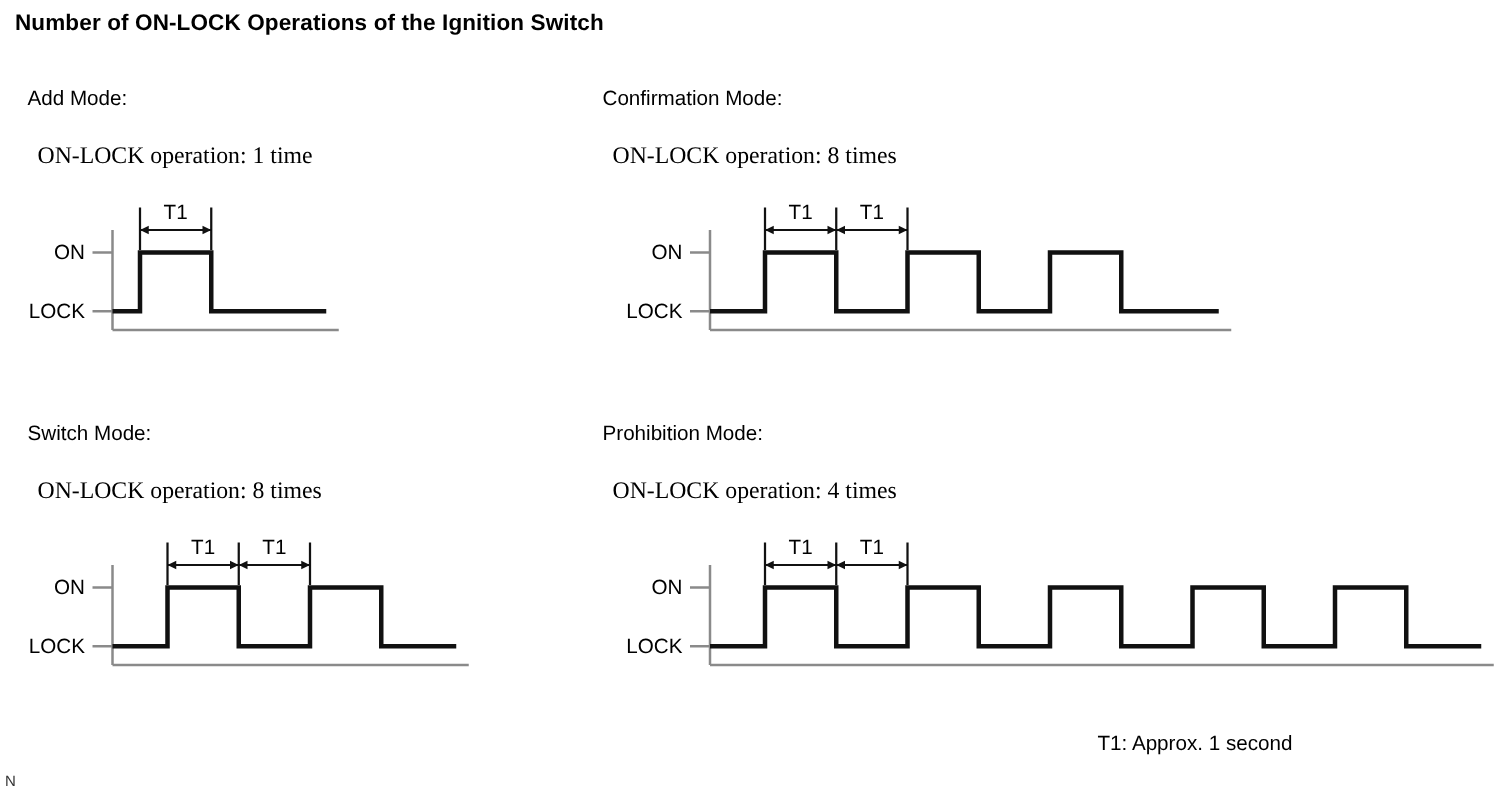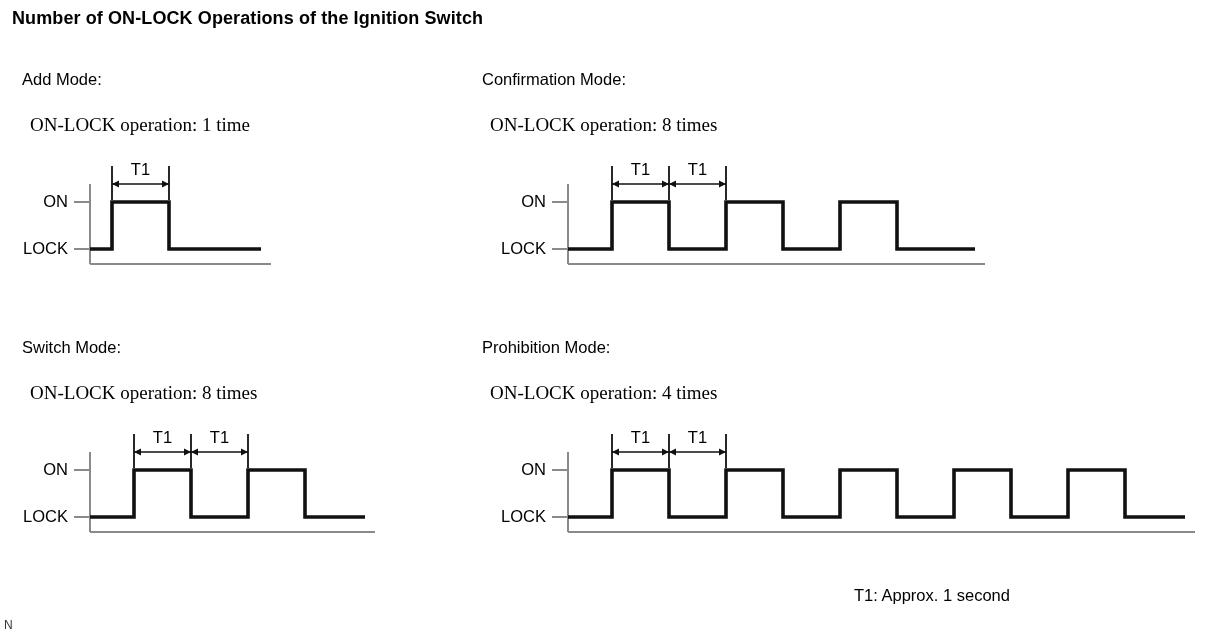--- a/index.html
+++ b/index.html
@@ -207,15 +207,15 @@
             <line x1="187" y1="40" x2="244" y2="40" class="dim-line"></line>
             <polygon points="187,40 194,36.6 194,43.4" fill="#111111"></polygon>
             <polygon points="244,40 237,36.6 237,43.4" fill="#111111"></polygon>
             <text x="215.5" y="31" class="dim-label">T1</text>
           </g>
         </svg>
       </div>
     </div>
   </div>
 
-<div class="footnote" style="left:854px; top:586px;">T1: Approx. 1 second</div>
+<div class="footnote" style="left:878px; top:586px;">T1: Approx. 1 second</div>
 
 <div class="corner-mark">N</div>
 
 </body></html>

